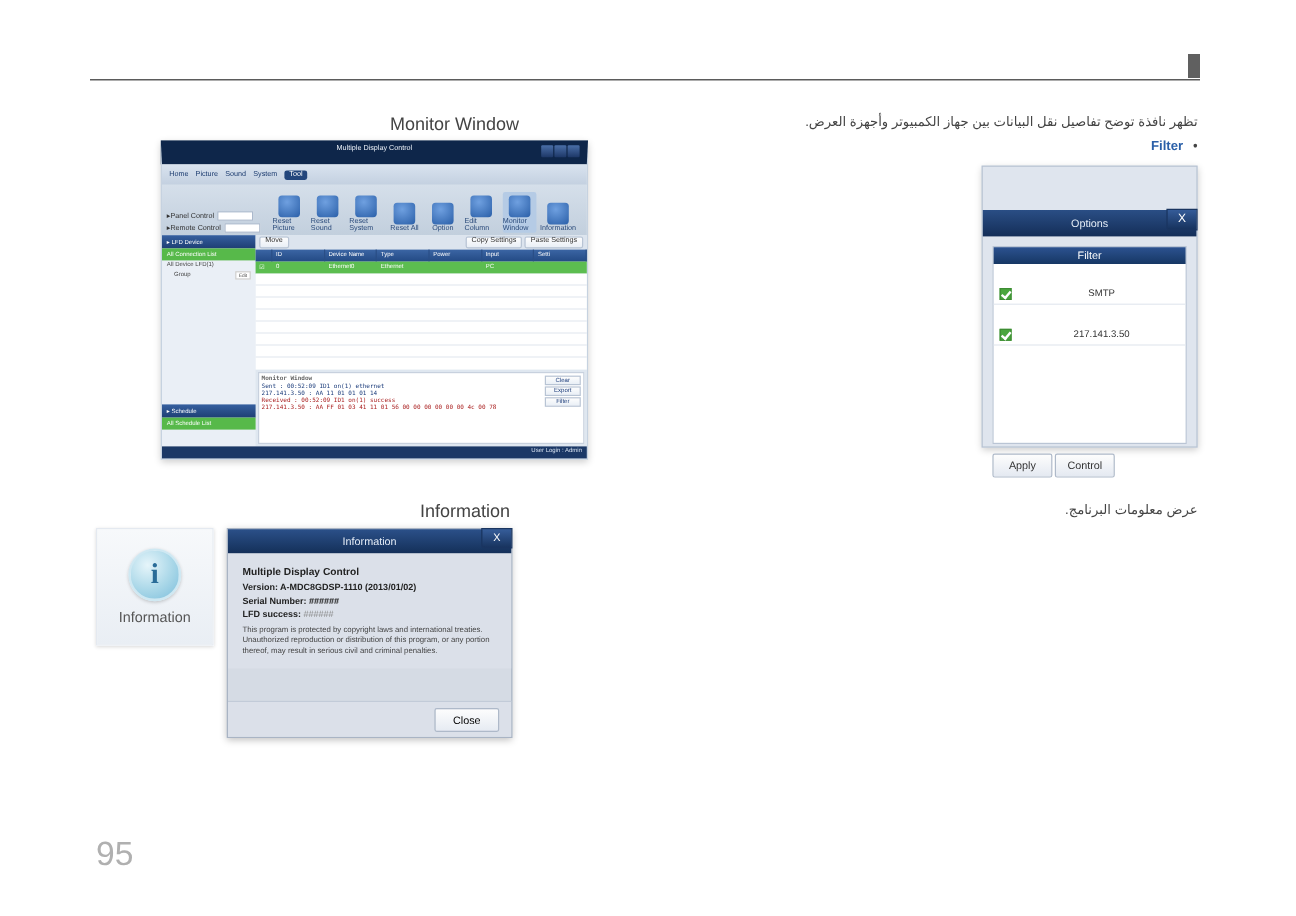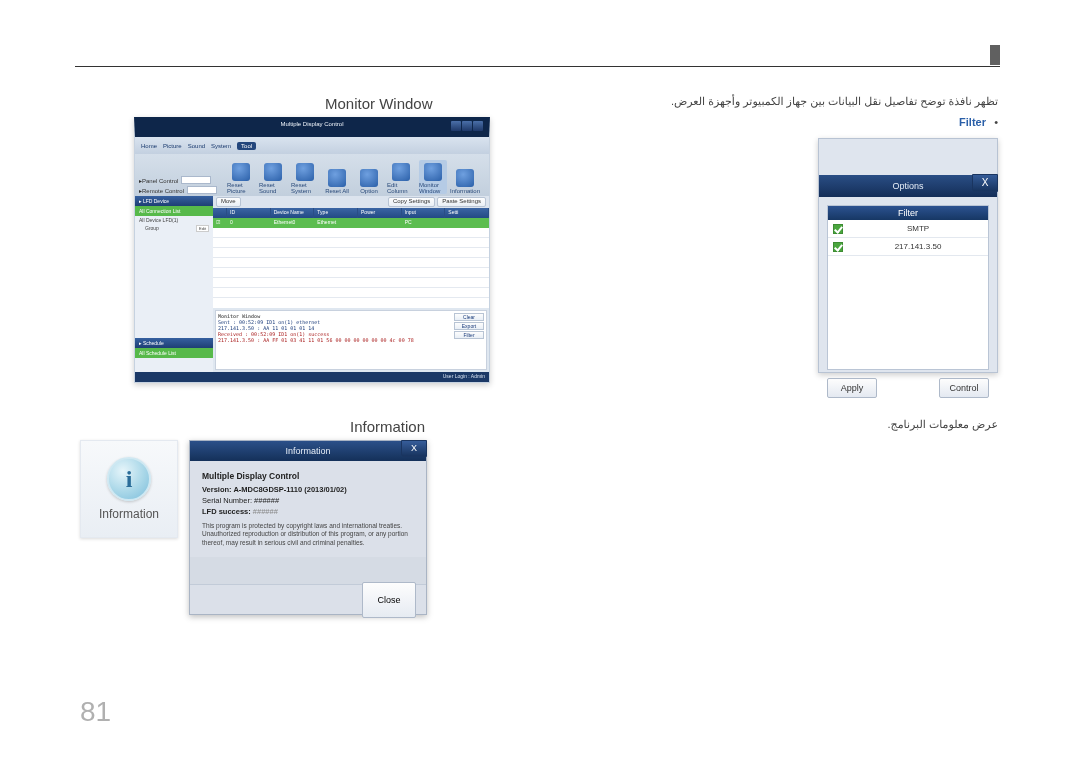--- a/index.html
+++ b/index.html
@@ -238,40 +238,41 @@
     color: #fff;
     text-align: center;
     padding: 2px 0;
     font-size: 9px;
   }
   .opt-row {
     display: flex;
     align-items: center;
     border-bottom: 1px solid #e3e8ef;
     height: 18px;
+    margin-top: 16px;
   }
   .opt-chk {
     width: 20px;
     display: flex; align-items:center; justify-content:center;
   }
   .opt-chk span {
     width: 10px; height: 10px;
     background: #4aa63e;
     border: 1px solid #3d8c33;
     position: relative;
   }
   .opt-chk span::after {
     content: ""; position:absolute; left:2px; top:0px;
     width:3px; height:6px; border: solid #fff;
     border-width: 0 2px 2px 0; transform: rotate(40deg);
   }
   .opt-txt { flex:1; text-align:center; font-size:8px; color:#333;}
   .opt-btns {
     display:flex; gap:2px;
-    justify-content:space-between;
+    justify-content:flex-start;
     padding: 0 8px;
   }
   .opt-btns button {
     width: 50px; height: 20px;
     font-size: 9px;
     background: linear-gradient(#fdfdfd,#e4e9f1);
     border: 1px solid #aeb9c9;
     border-radius: 2px;
     color: #333;
   }
@@ -351,21 +352,21 @@
   }
   .info-dlg .ftr {
     position:absolute; left:0; right:0; bottom:0;
     height: 30px;
     background: #dbe0e9;
     display:flex; align-items:center; justify-content:flex-end;
     padding: 0 10px;
     border-top: 1px solid #c2cbd8;
   }
   .info-dlg .ftr button {
-    width: 54px; height: 36px;
+    width: 54px; height: 20px;
     background: linear-gradient(#fdfdfd,#e6ebf2);
     border: 1px solid #aeb9c9;
     border-radius: 2px;
     font-size: 9px;
   }
 </style>
 </head>
 <body>
 
 <div class="vert-accent"></div>
@@ -534,24 +535,24 @@
 </div>
 
 <div class="info-dlg">
   <div class="tb">
     <span>Information</span>
     <div class="xb">X</div>
   </div>
   <div class="body">
     <div class="h">Multiple Display Control</div>
     <div class="line" style="font-weight:bold">Version: A-MDC8GDSP-1110 (2013/01/02)</div>
-    <div class="line" style="font-weight:normal">Serial Number: ######</div>
+    <div class="line" style="font-weight:bold">Serial Number: ######</div>
     <div class="line">
       <span style="font-weight:bold">LFD success: </span><span class="muted">######</span>
     </div>
     <div class="legal">This program is protected by copyright laws and international treaties. Unauthorized reproduction or distribution of this program, or any portion thereof, may result in serious civil and criminal penalties.</div>
   </div>
   <div class="ftr">
     <button>Close</button>
   </div>
 </div>
 
-<div class="page-num">81</div>
+<div class="page-num">95</div>
 
 </body></html>

